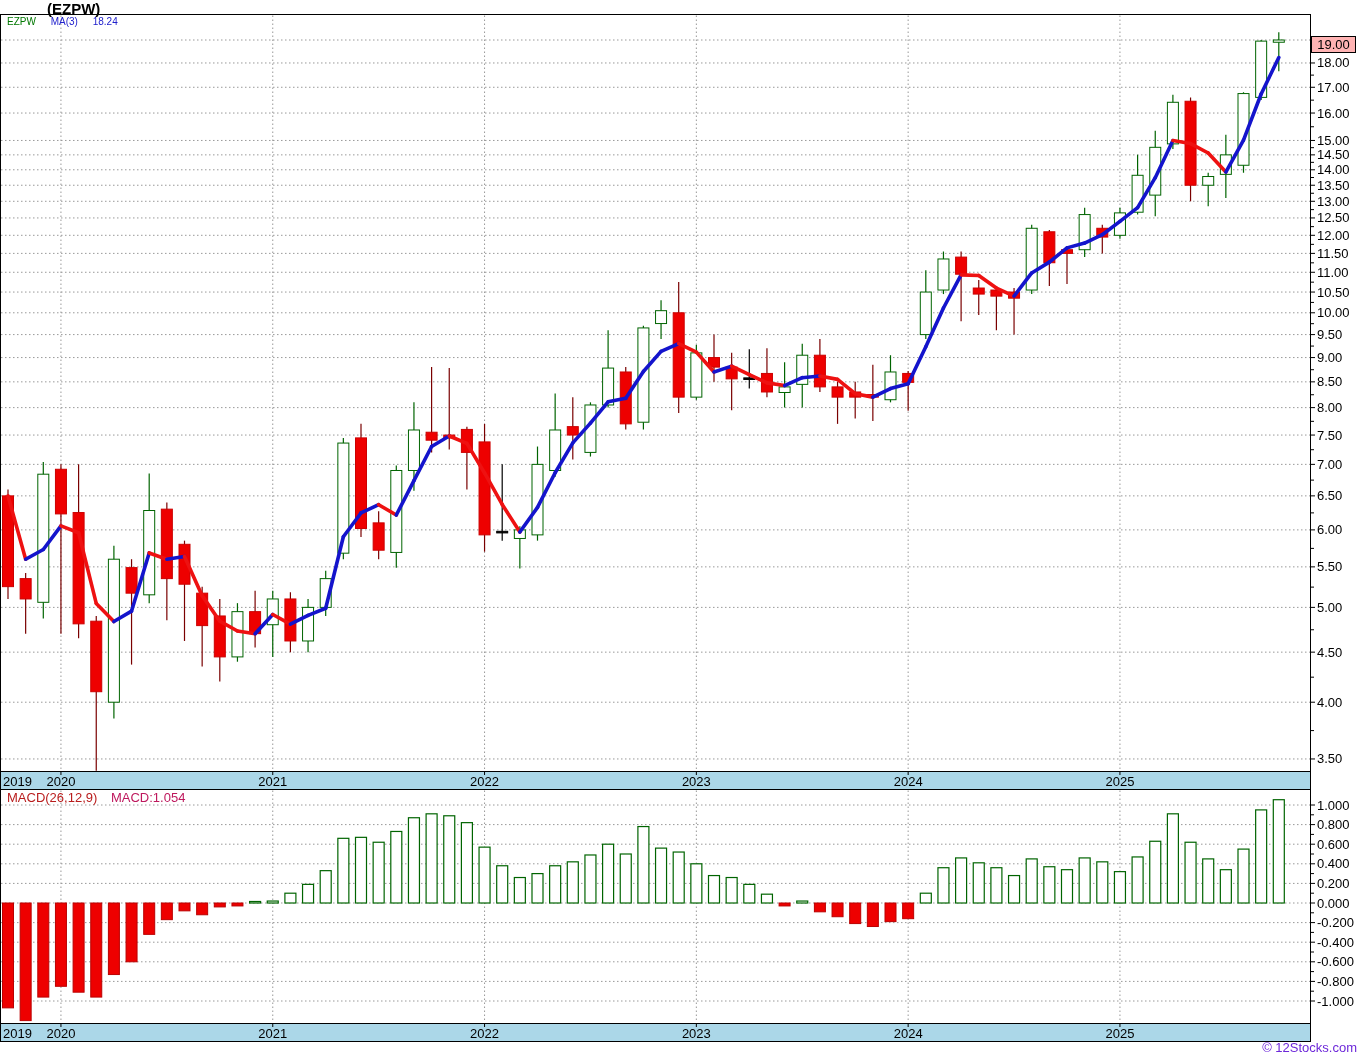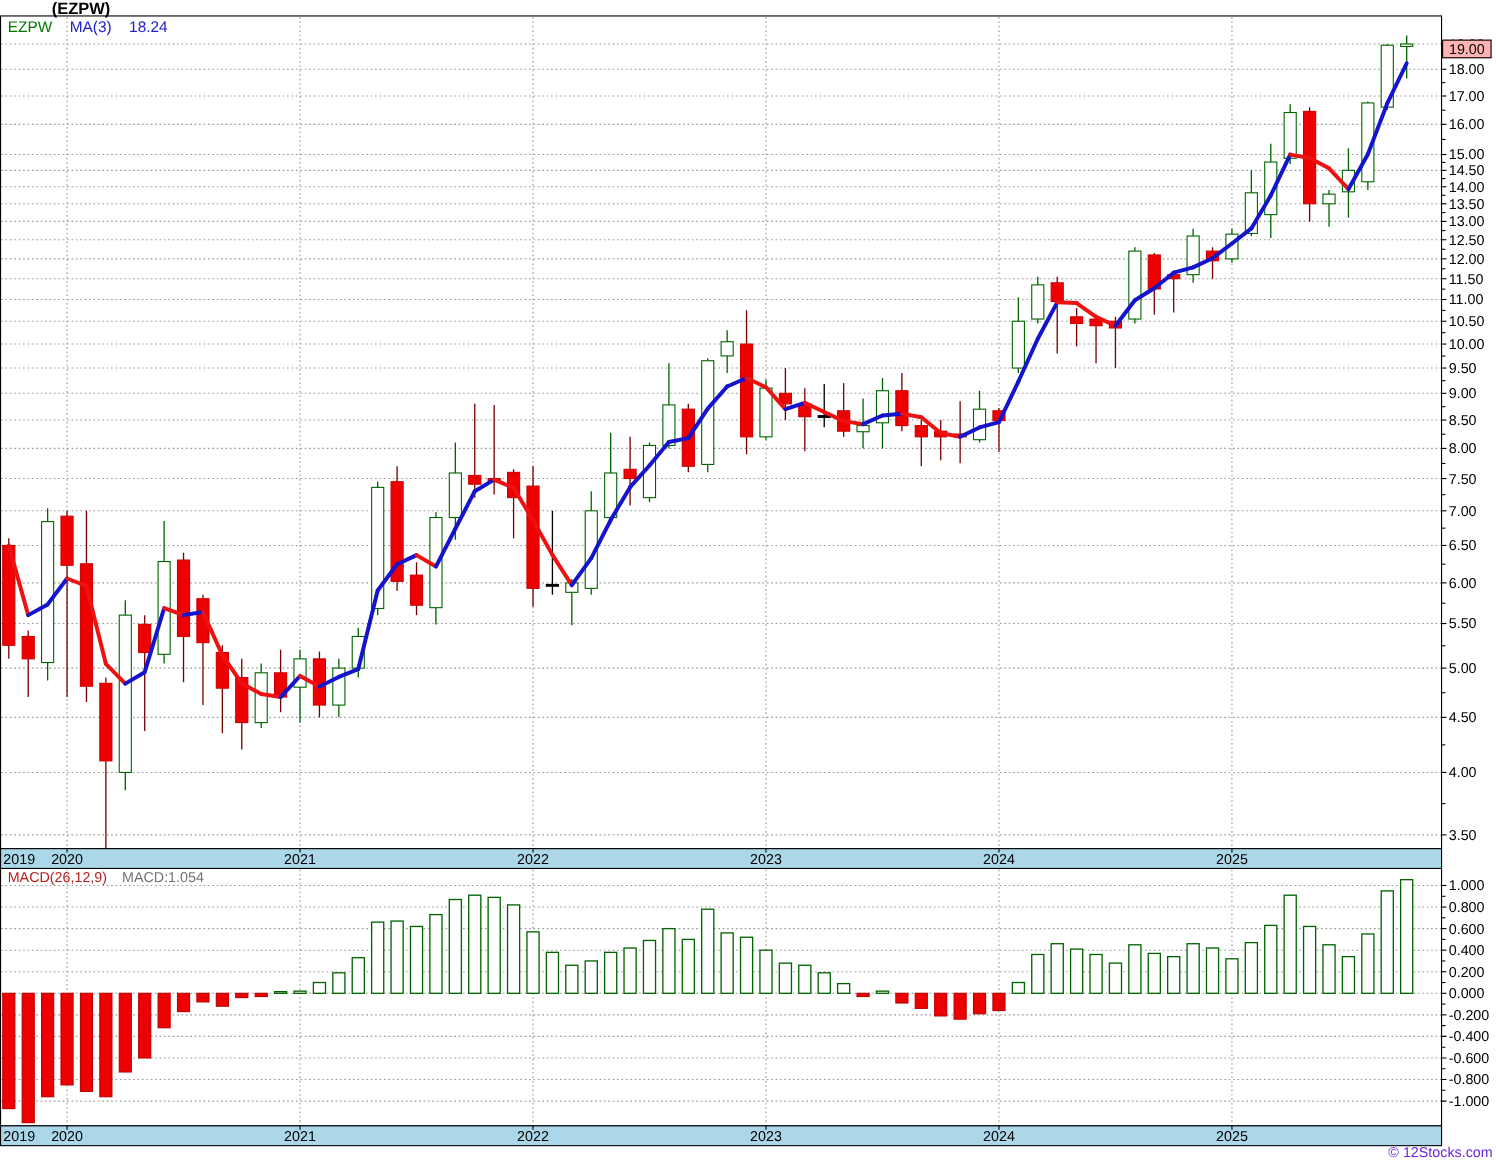--- a/index.html
+++ b/index.html
@@ -1,26 +1,26 @@
 <!DOCTYPE html>
 <html><head>
 <meta charset="utf-8">
 <style>
   html,body{margin:0;padding:0;background:#ffffff;}
   .stage{position:relative;width:1360px;height:1056px;background:#ffffff;overflow:hidden;
          font-family:"Liberation Sans","DejaVu Sans",sans-serif;}
   svg{position:absolute;left:0;top:0;}
   .title{position:absolute;left:3px;top:0px;font-size:15px;font-weight:bold;color:#000;margin-left:44px;}
-  .legend-price{position:absolute;left:7px;top:16px;font-size:14px;white-space:nowrap;}
+  .legend-price{position:absolute;left:7px;top:16px;font-size:10px;white-space:nowrap;}
   .legend-price .sym{color:#007700;}
   .legend-price .ma{color:#2020cc;margin-left:12px;}
   .legend-price .maval{color:#2020cc;margin-left:12px;}
   .legend-macd{position:absolute;left:7px;top:790px;font-size:13px;white-space:nowrap;}
   .legend-macd .lbl{color:#b91c1c;}
-  .legend-macd .val{color:#737373;margin-left:10px;text-align:center;}
+  .legend-macd .val{color:#be185d;margin-left:10px;text-align:center;}
   .price-tag{position:absolute;left:1311px;top:36px;width:45px;height:17px;background:#ffb3b3;
              border:1px solid #000;font-size:13px;color:#000;display:flex;align-items:center;
              justify-content:center;box-sizing:border-box;z-index:5;}
   .copyright{position:absolute;right:3px;top:1040px;font-size:13px;color:#6d28d9;}
 </style>
 </head>
 <body>
 
 <div class="stage">
   <svg id="chart" width="1360" height="1056" viewBox="0 0 1360 1056">

